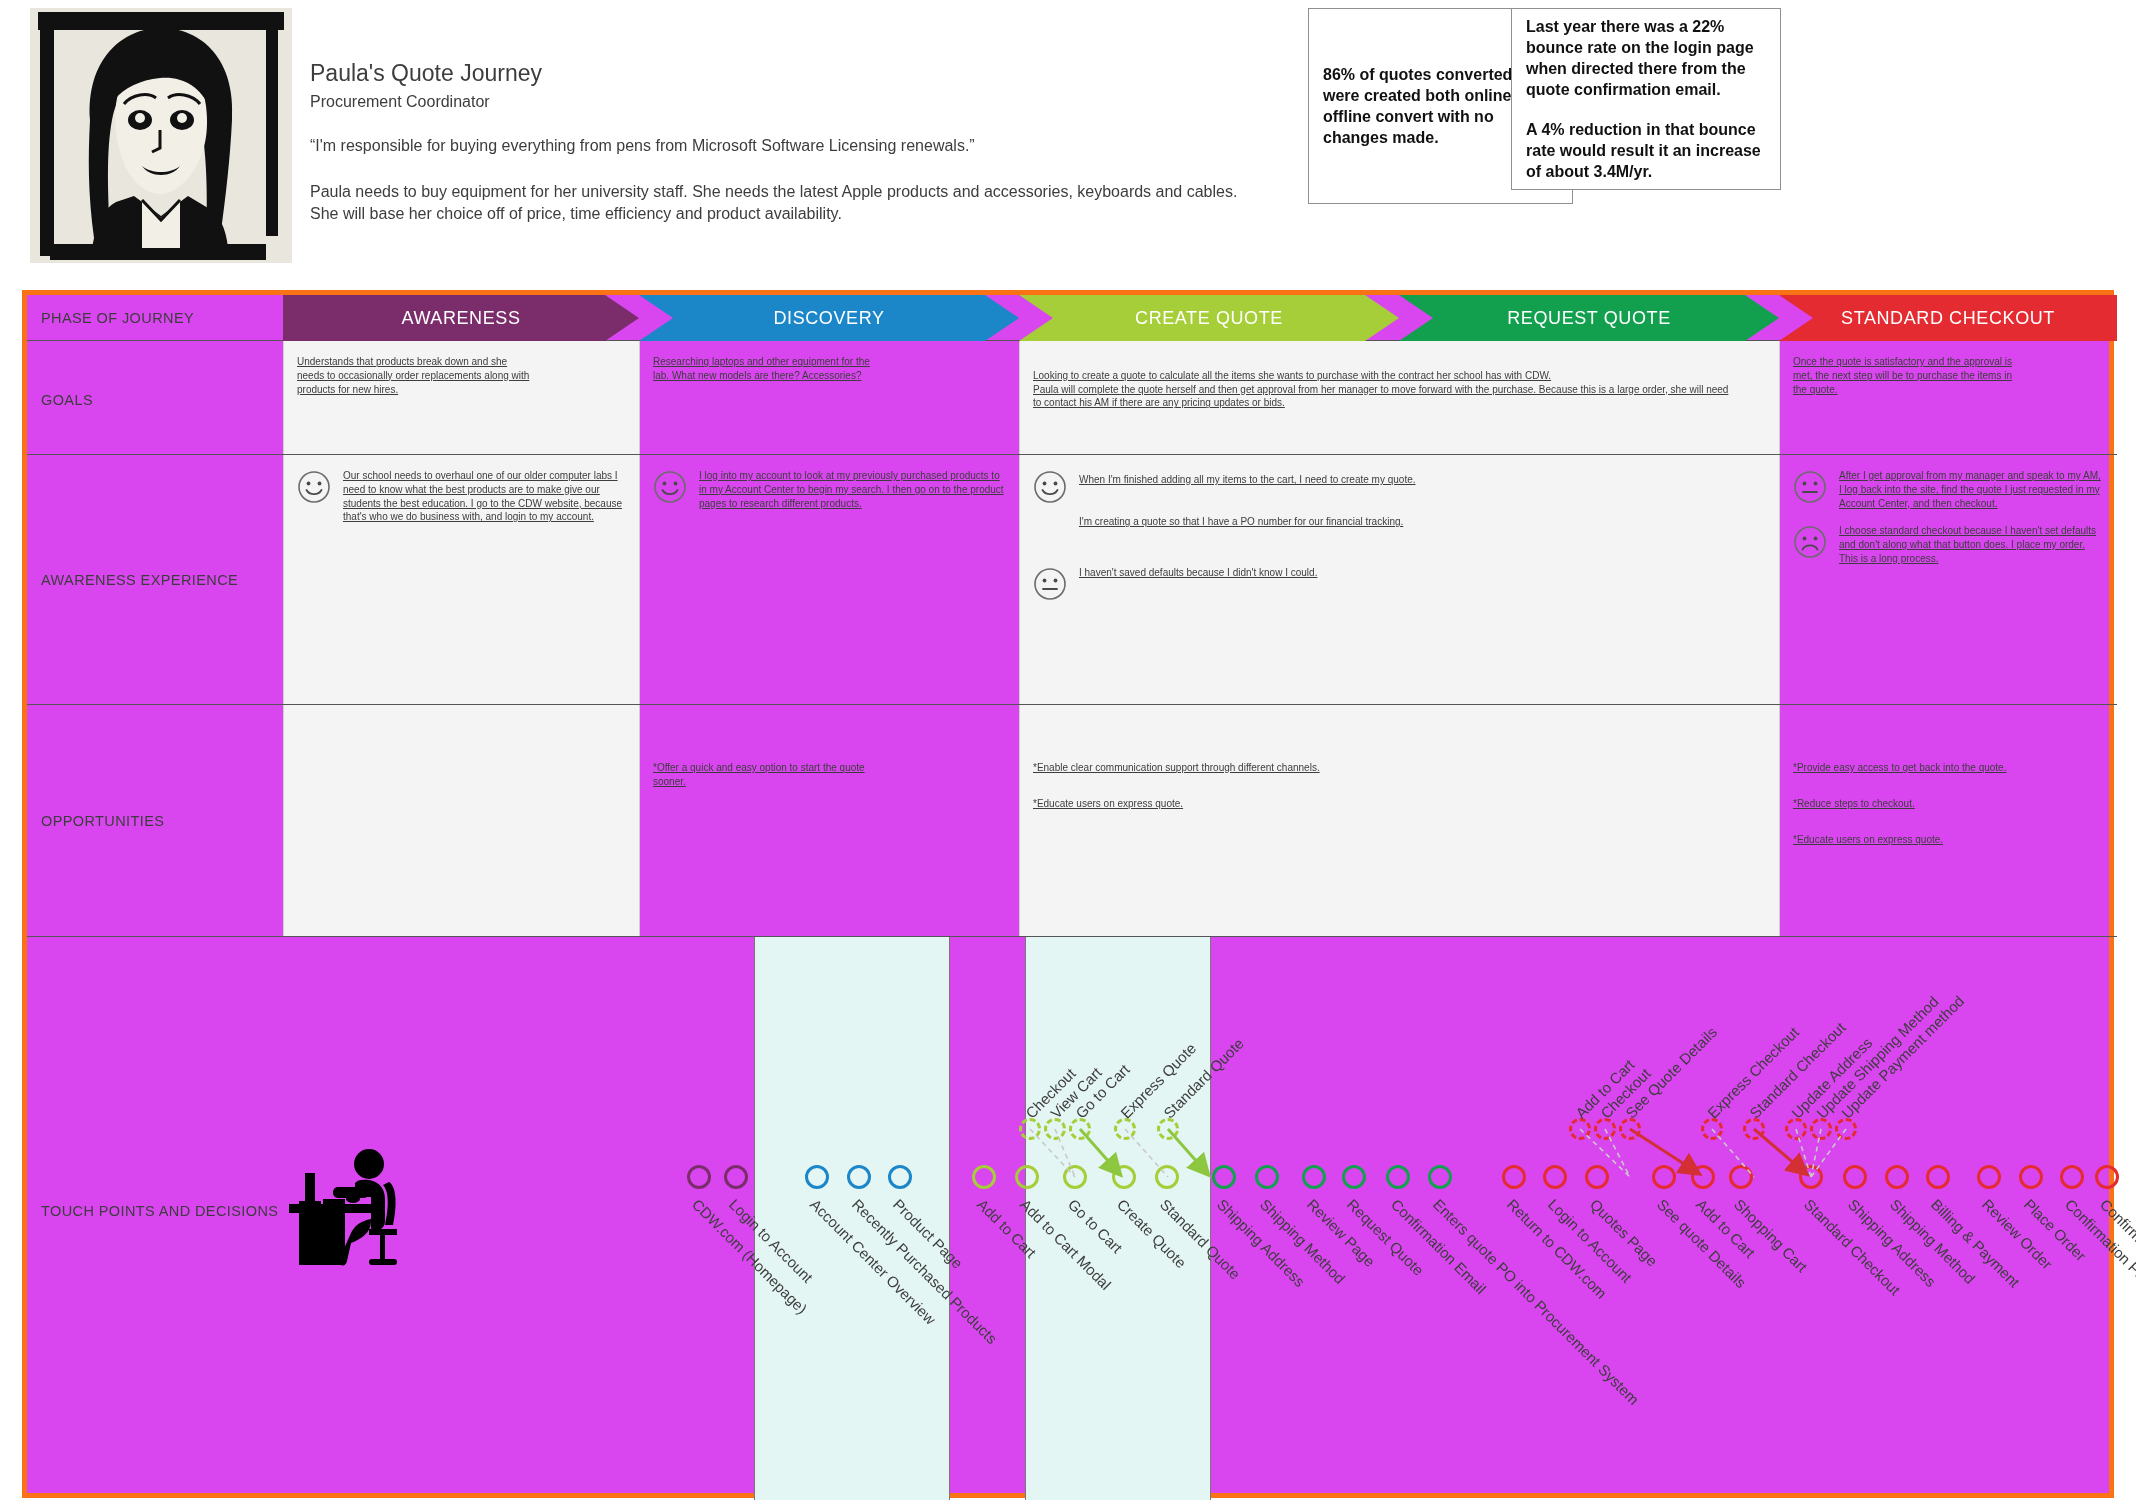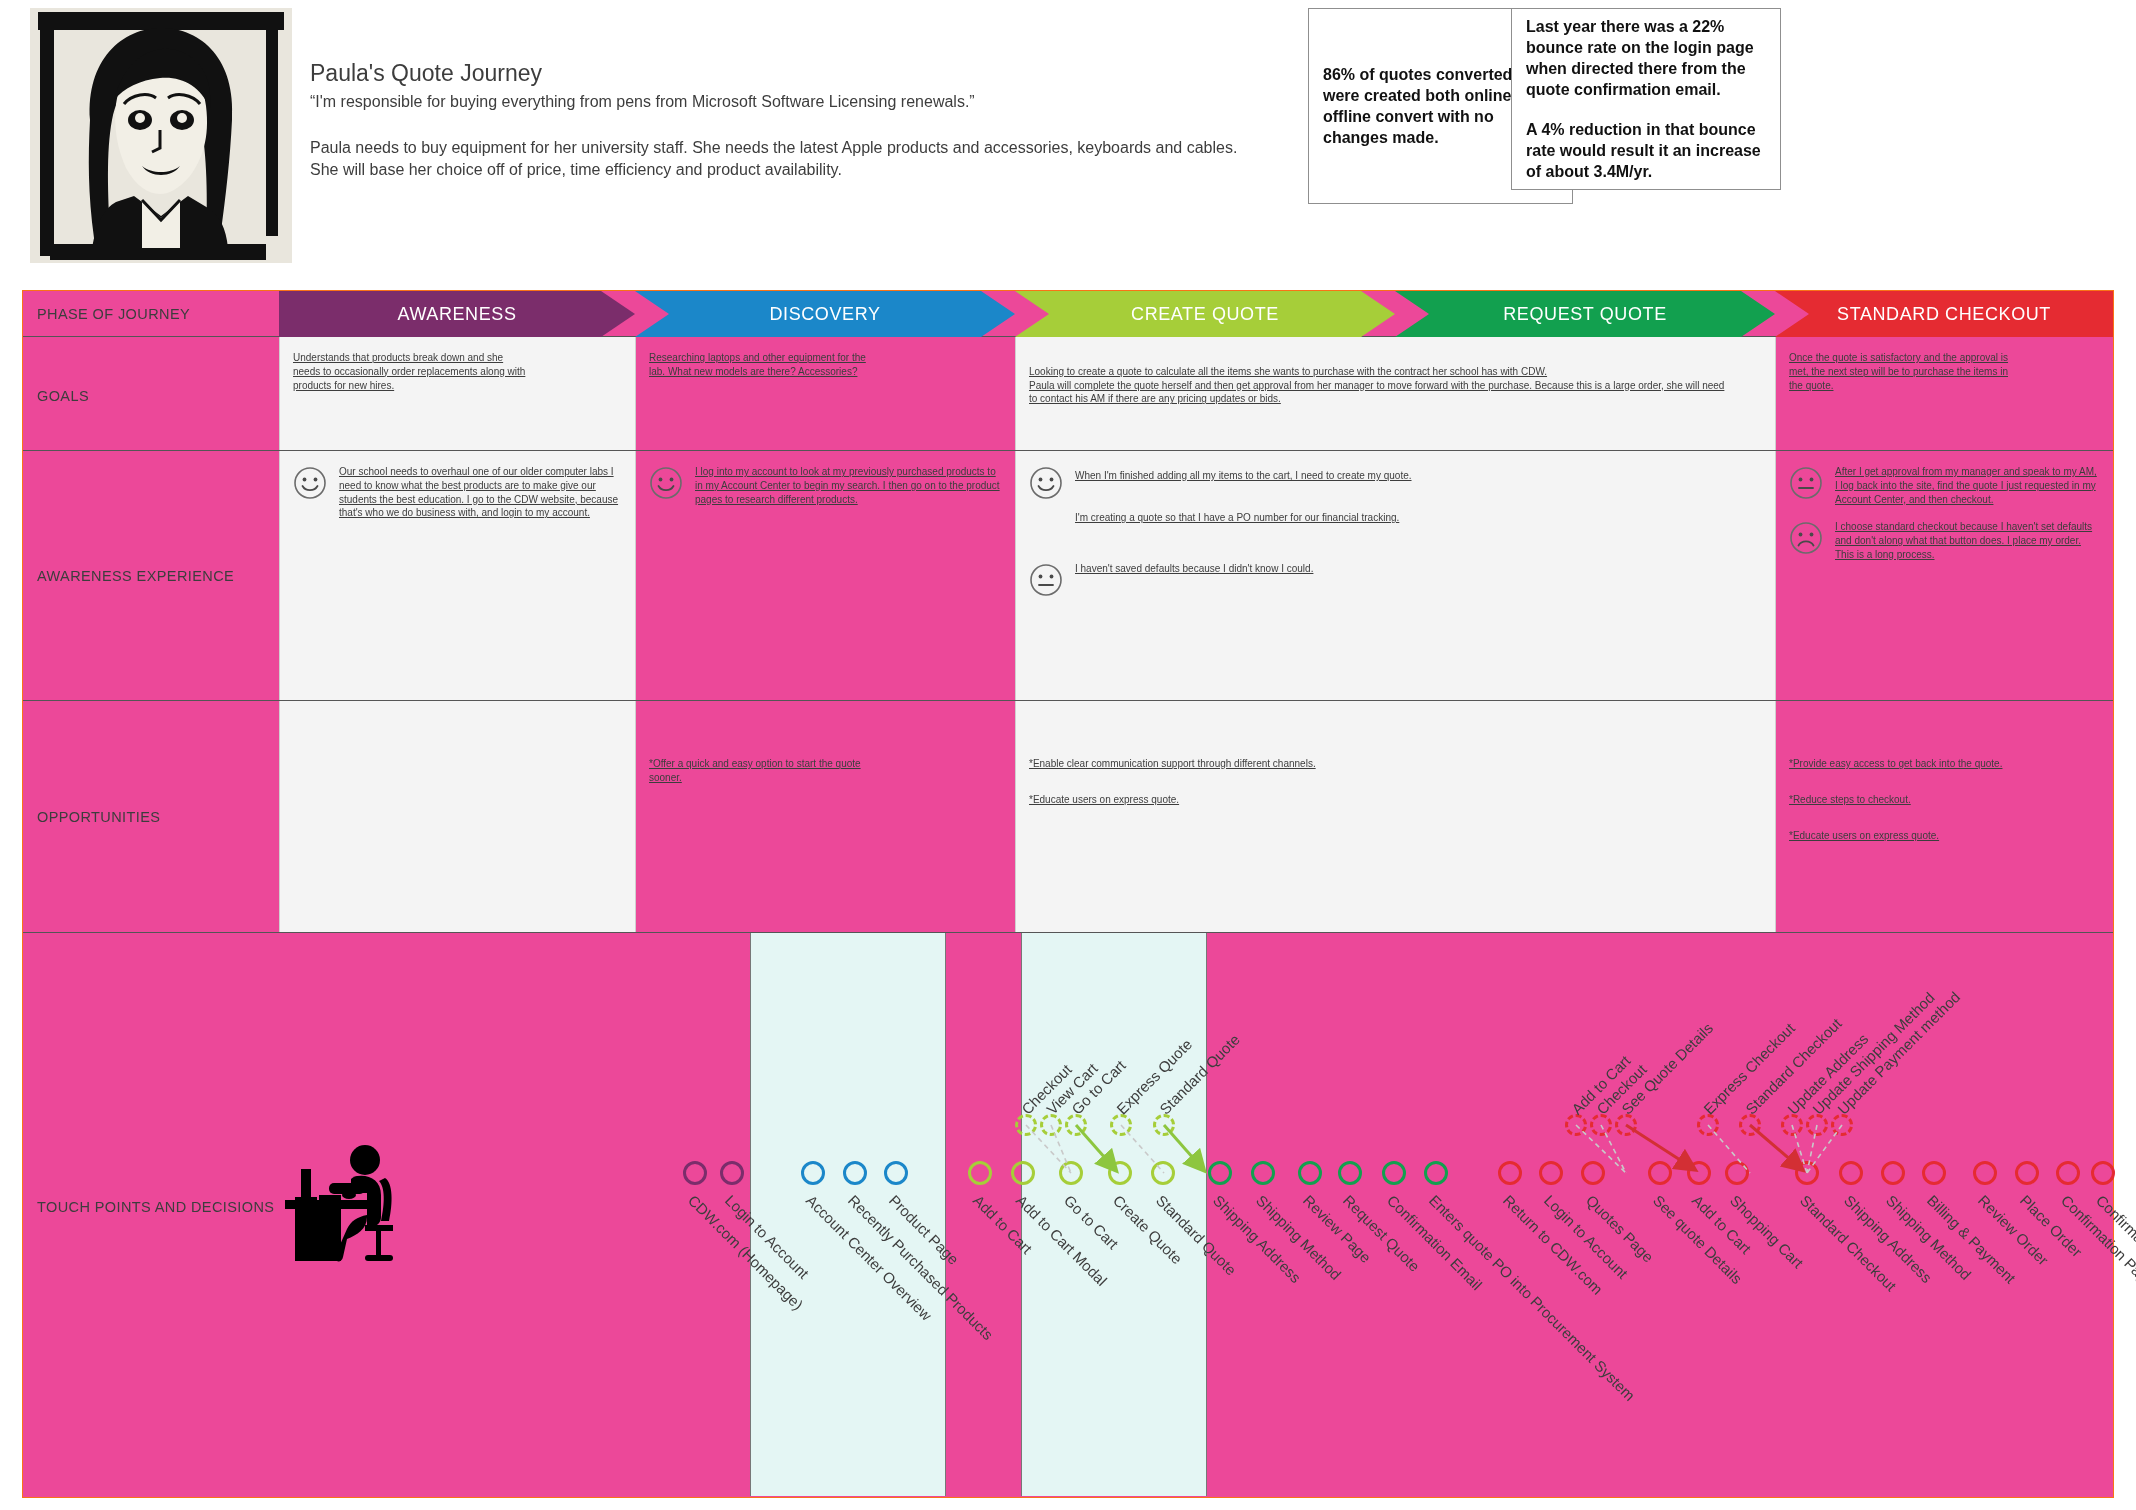--- a/index.html
+++ b/index.html
@@ -28,21 +28,21 @@
     font-size:16px;font-weight:bold;color:#111;line-height:1.32;
     display:flex;align-items:center;padding:0 14px;box-sizing:border-box;
   }
   #stat-box-1{left:1308px;top:8px;width:265px;height:196px;}
   #stat-box-2{left:1511px;top:8px;width:270px;height:182px;}
   #stat-box-2 p{margin:0;}
   #stat-box-2 p+p{margin-top:18px;}
 
   
   #grid{position:absolute;left:22px;top:290px;width:2092px;height:1208px;
-        border:1px solid #f97316;box-sizing:border-box;background:#ec4899;}
+        border:5px solid #f97316;box-sizing:border-box;background:#d946ef;}
   .row{position:absolute;left:0;width:2090px;border-bottom:1px solid #555;box-sizing:border-box;}
   #row-phase{top:0;height:46px;border-bottom:1px solid #555;}
   #row-goals{top:46px;height:114px;}
   #row-emotion{top:160px;height:250px;}
   #row-opportunity{top:410px;height:232px;}
   #row-touch{top:642px;height:564px;border-bottom:none;}
 
   .rowlabel{
     position:absolute;left:14px;font-size:14.5px;letter-spacing:.4px;
     color:#3d3d3d;line-height:1.25;
@@ -116,20 +116,21 @@
       <path d="M130 122 L130 140 L122 144" stroke="#111" stroke-width="3" fill="none"></path>
       <path d="M112 158 C122 166 140 166 150 158 C142 170 120 170 112 158 Z" fill="#111"></path>
       <path d="M104 188 L131 208 L158 188 L178 200 C190 208 196 220 198 240 L62 240 C66 216 74 200 86 194 Z" fill="#111"></path>
       <path d="M112 192 L131 210 L150 192 L150 240 L112 240 Z" fill="#f2efe6"></path>
       <path d="M112 192 L131 212 L150 192" stroke="#111" stroke-width="3" fill="none"></path>
     </svg>
   </div>
 
   <div id="persona-text">
     <h1 id="persona-name">Paula's Quote Journey</h1>
+    <div id="persona-role">Procurement Coordinator</div>
     <div id="persona-quote">“I'm responsible for buying everything from pens from Microsoft Software Licensing renewals.”</div>
     <div id="persona-desc">Paula needs to buy equipment for her university staff. She needs the latest Apple products and accessories, keyboards and cables. She will base her choice off of price, time efficiency and product availability.</div>
   </div>
 
   <div id="stat-box-1" class="stat-box">
     <div>86% of quotes converted that were created both online and offline convert with no changes made.</div>
   </div>
 
   <div id="stat-box-2" class="stat-box">
     <div>

